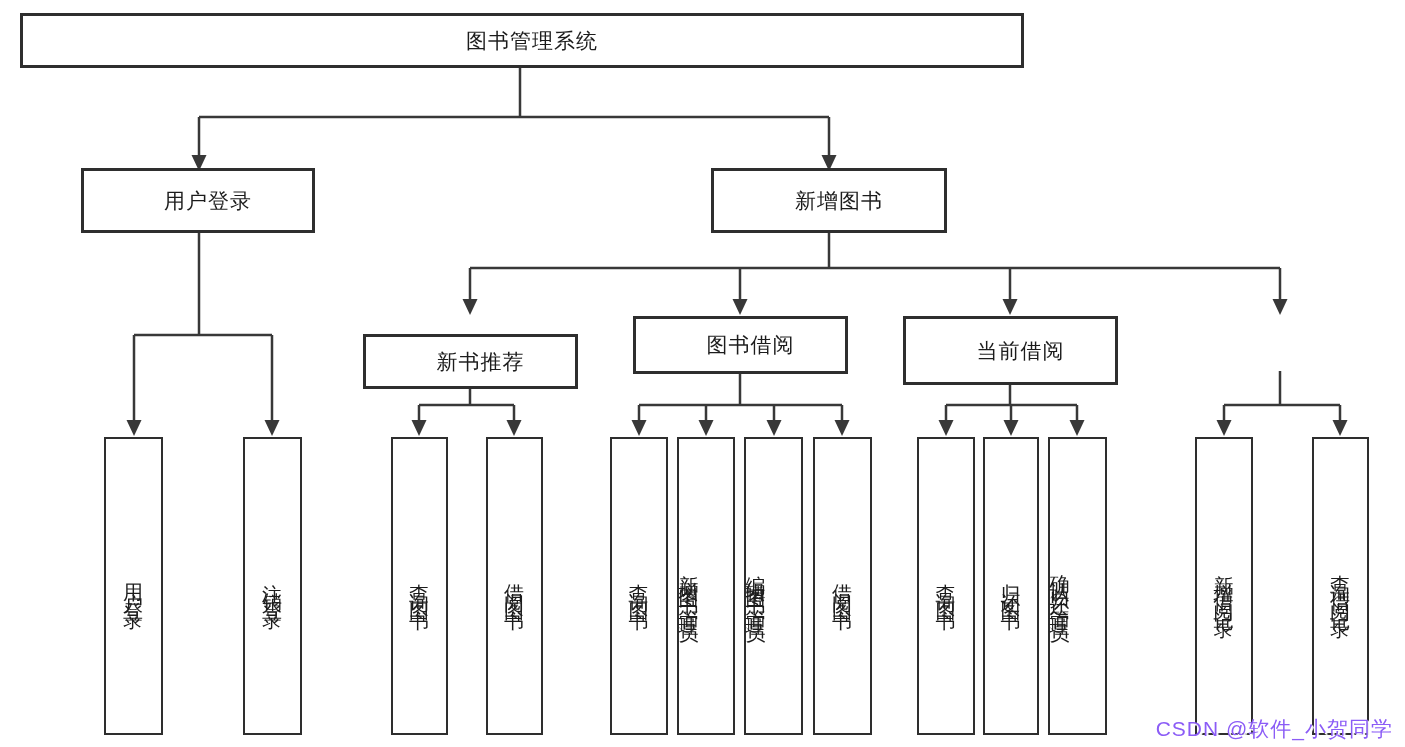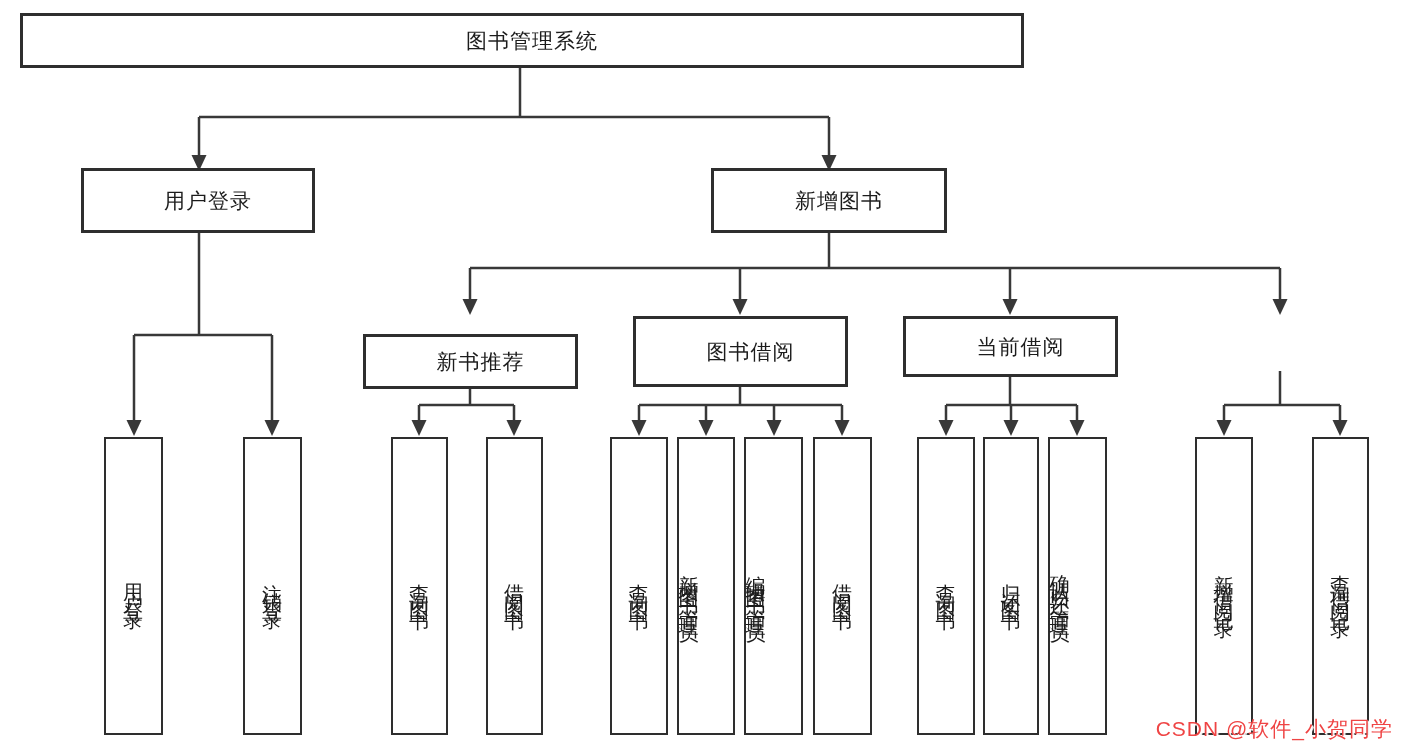--- a/index.html
+++ b/index.html
@@ -55,21 +55,21 @@
   }
   .leaf.tall .vtext {
     letter-spacing: 7px;
   }
   #watermark {
     position: absolute;
     right: 12px;
     bottom: 4px;
     z-index: 3;
     font-size: 21px;
-    color: #ef4444;
+    color: #8b5cf6;
     text-shadow: 1px 1px 0 #ffffff, 2px 2px 1px #ffffff;
     letter-spacing: 1px;
     white-space: nowrap;
   }
 </style>
 </head>
 <body>
 
 <div id="canvas">
 
@@ -127,24 +127,24 @@
   <div class="node h-node" style="left:81px; top:168px; width:234px; height:65px;">
     <span>用户登录</span>
   </div>
   <div class="node h-node" style="left:711px; top:168px; width:236px; height:65px;">
     <span>新增图书</span>
   </div>
 
   <div class="node h-node" style="left:363px; top:334px; width:215px; height:55px;">
     <span>新书推荐</span>
   </div>
-  <div class="node h-node" style="left:633px; top:316px; width:215px; height:71px;">
+  <div class="node h-node" style="left:633px; top:316px; width:215px; height:58px;">
     <span>图书借阅</span>
   </div>
-  <div class="node h-node" style="left:903px; top:316px; width:215px; height:61px;text-align:right;">
+  <div class="node h-node" style="left:903px; top:316px; width:215px; height:69px;text-align:right;">
     <span>当前借阅</span>
   </div>
 
   <div class="node leaf" style="left:104px; top:437px; width:59px; height:298px;">
     <span class="vtext">用户登录</span>
   </div>
   <div class="node leaf" style="left:243px; top:437px; width:59px; height:298px;">
     <span class="vtext">注销登录</span>
   </div>
 

